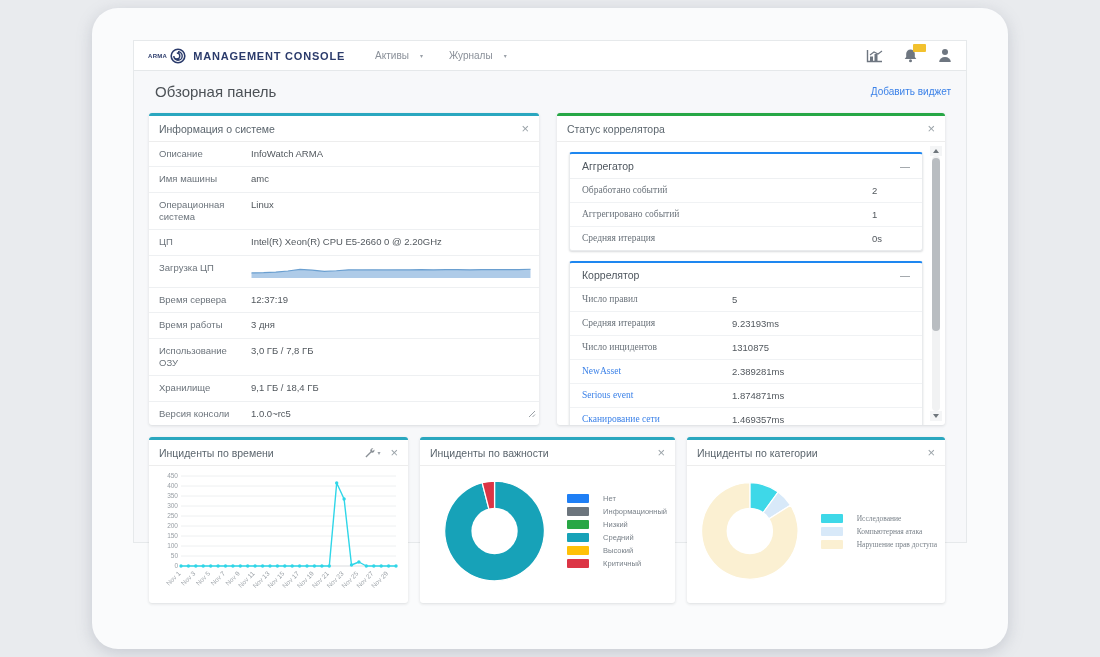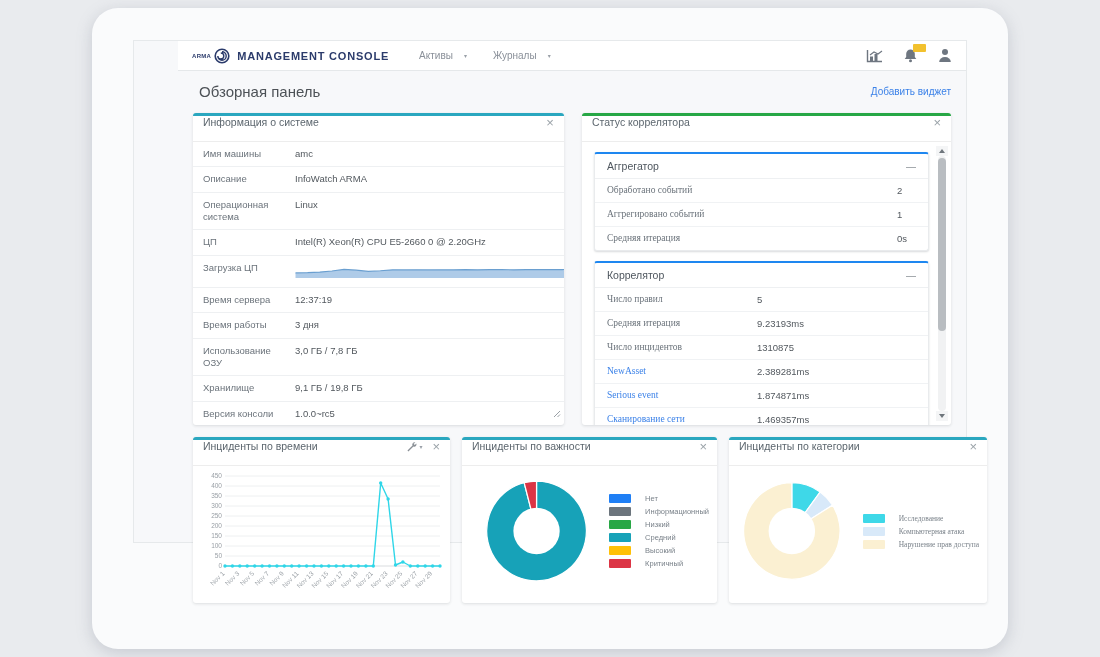--- a/index.html
+++ b/index.html
@@ -9,21 +9,21 @@
     font-family:"Liberation Sans","DejaVu Sans",sans-serif;
     display:flex; align-items:center; justify-content:center;
   }
   .device {
     width:916px; height:641px; background:#fafbfc; border-radius:26px;
     box-shadow:0 4px 16px rgba(110,120,135,.28);
     display:flex; justify-content:center; padding-top:32px;
   }
   .screen {
     width:834px; height:503px; background:#f7f8fa;
-    border:1px solid #e6e9eb; display:flex; flex-direction:column;padding-left:44px;
+    border:1px solid #e6e9eb; display:flex; flex-direction:column;
   }
   
   .navbar { height:30px; background:#fff; border-bottom:1px solid #e5e8ea;
     display:flex; align-items:center; padding:0 14px; flex-shrink:0; }
   .logo { display:flex; align-items:center; gap:3px; cursor:pointer; }
   .logo-arma { font-size:6px; font-weight:bold; color:#2b3b6b; letter-spacing:.3px; }
   .logo-title { font-size:11px; font-weight:bold; color:#2b3b6b; letter-spacing:.8px; margin-left:4px; }
   .nav-menus { display:flex; gap:26px; margin-left:30px; }
   .nav-menu { font-size:10px; color:#8a9099; display:flex; align-items:center; gap:11px; cursor:pointer; }
   .nav-menu .caret { font-size:6px; color:#9aa0a8; }
@@ -33,21 +33,21 @@
     background:#f2c12e; border-radius:1px; }
   
   .main { flex:1; padding:10px 15px; }
   .title-row { display:flex; justify-content:space-between; align-items:center; margin:2px 0 13px; }
   .page-title { font-size:15px; font-weight:normal; color:#4d5257;margin-left:6px; }
   .add-widget { font-size:10px; color:#3c82e8; text-decoration:none; cursor:pointer; }
   
   .panel { background:#fff; border-radius:3px; border-top:3px solid #2aa7bf;
     box-shadow:0 1px 3px rgba(40,50,60,.14); position:relative; }
   .panel.green { border-top-color:#27a745; }
-  .panel-header { height:26px; display:flex; align-items:flex-start; padding:0 10px;
+  .panel-header { height:26px; display:flex; align-items:center; padding:0 10px;
     border-bottom:1px solid #ededed; }
   .panel-title { font-size:10.5px; color:#5c666e; }
   .panel-tools { margin-left:auto; display:flex; align-items:center; gap:10px; }
   .close-btn { font-size:13px; color:#9aa2a8; cursor:pointer; line-height:1; }
   .wrench-btn { display:flex; align-items:center; gap:2px; cursor:pointer; }
   .wrench-btn .caret { font-size:6px; color:#9aa0a8; }
   .top-grid { display:flex; gap:18px; }
   .bottom-grid { display:flex; gap:12px; margin-top:12px; }
   
   .sysinfo { width:390px; height:312px; overflow:hidden; }
@@ -151,26 +151,26 @@
 
         <section class="panel sysinfo">
           <div class="panel-header">
             <span class="panel-title">Информация о системе</span>
             <div class="panel-tools">
               <span class="close-btn">×</span>
             </div>
           </div>
           <div id="sysinfo-rows">
               <div class="si-row">
+                <span class="si-label">Описание</span>
+                <span class="si-value">InfoWatch ARMA</span>
+              </div>
+              <div class="si-row">
                 <span class="si-label">Имя машины</span>
                 <span class="si-value">amc</span>
-              </div>
-              <div class="si-row">
-                <span class="si-label">Описание</span>
-                <span class="si-value">InfoWatch ARMA</span>
               </div>
               <div class="si-row">
                 <span class="si-label">Операционная система</span>
                 <span class="si-value">Linux</span>
               </div>
               <div class="si-row">
                 <span class="si-label">ЦП</span>
                 <span class="si-value">Intel(R) Xeon(R) CPU E5-2660 0 @ 2.20GHz</span>
               </div>
               <div class="si-row">
@@ -187,21 +187,21 @@
               <div class="si-row">
                 <span class="si-label">Время работы</span>
                 <span class="si-value">3 дня</span>
               </div>
               <div class="si-row">
                 <span class="si-label">Использование ОЗУ</span>
                 <span class="si-value">3,0 ГБ / 7,8 ГБ</span>
               </div>
               <div class="si-row">
                 <span class="si-label">Хранилище</span>
-                <span class="si-value">9,1 ГБ / 19,8 ГБ</span>
+                <span class="si-value">9,1 ГБ / 18,4 ГБ</span>
               </div>
               <div class="si-row">
                 <span class="si-label">Версия консоли</span>
                 <span class="si-value">1.0.0~rc5</span>
               </div>
             </div>
           <span class="resize-handle">
             <svg width="8" height="8" viewBox="0 0 8 8">
               <path d="M7 1 L1 7 M7 4.5 L4.5 7" stroke="#9aa0a6" stroke-width="1" fill="none"></path>
             </svg>

